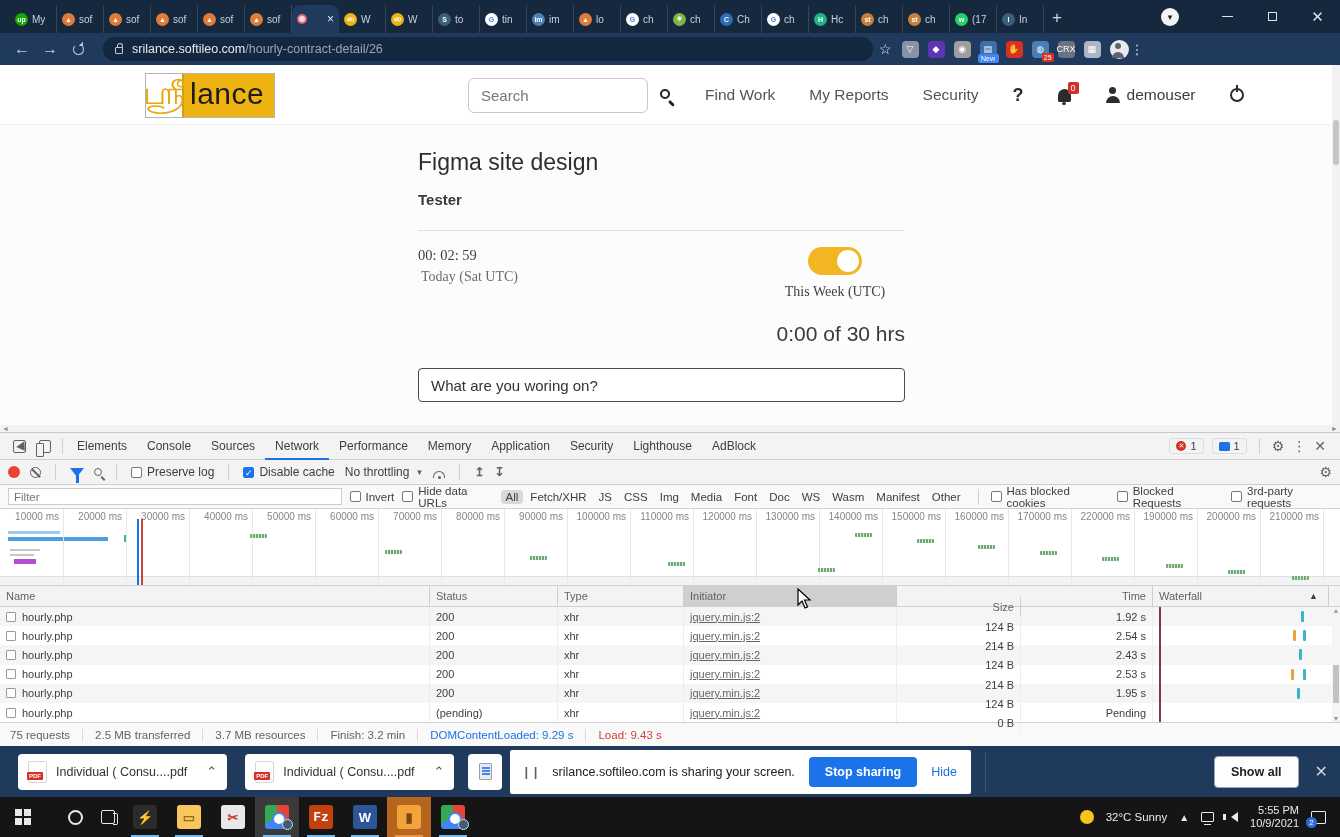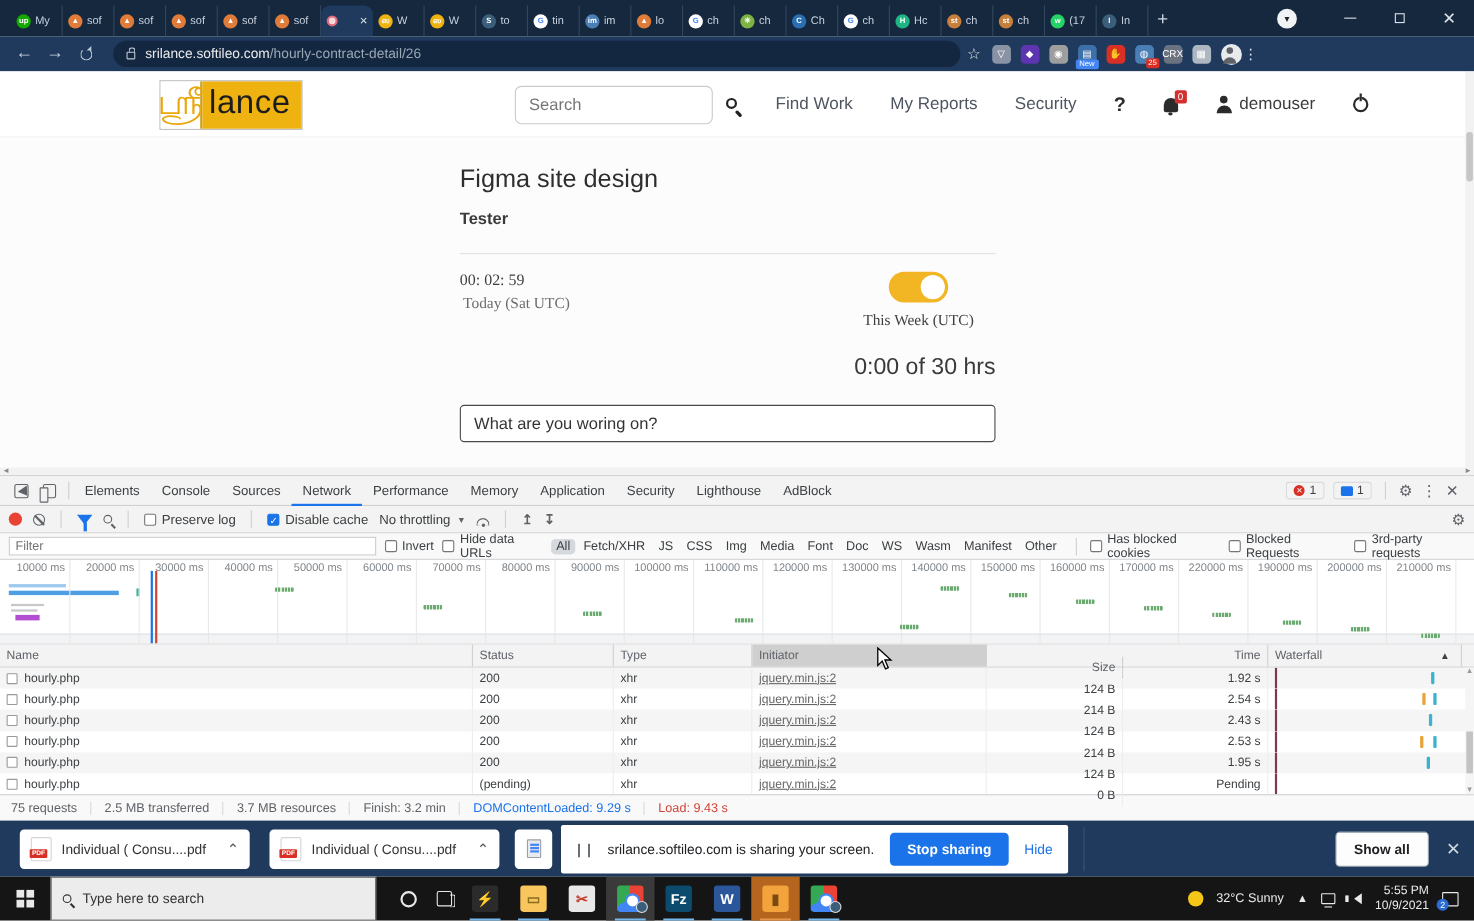--- a/index.html
+++ b/index.html
@@ -725,45 +725,41 @@
 
 <div class="taskbar">
   <div class="start">
       <div class="winlogo">
         <span></span>
         <span></span>
         <span></span>
         <span></span>
       </div>
     </div>
-  <div class="tb-search">
-    <div class="tb-mag"></div>
-    <span>Type here to search</span>
-  </div>
   <div class="cortana"></div>
   <div class="taskview"></div>
   <div id="tb-apps" style="display:flex;">
       <div class="tb-app">
         <div class="ic" style="background: rgb(43, 43, 43); color: rgb(245, 197, 24);">⚡</div>
         <span class="under"></span>
       </div>
       <div class="tb-app">
         <div class="ic" style="background: rgb(248, 198, 92); color: rgb(138, 109, 31);">▭</div>
         <span class="under"></span>
       </div>
       <div class="tb-app">
         <div class="ic" style="background: rgb(232, 232, 232); color: rgb(192, 57, 43);">✂</div>
       </div>
       <div class="tb-app pressed">
         <div class="ic chrome-ic"></div>
         <span class="prof-badge"></span>
         <span class="under"></span>
       </div>
       <div class="tb-app">
-        <div class="ic" style="background: #0c4a6e; color: rgb(255, 255, 255);">Fz</div>
+        <div class="ic" style="background: #c2410c; color: rgb(255, 255, 255); font-family: Liberation Mono, monospace;">Fz</div>
         <span class="under"></span>
       </div>
       <div class="tb-app">
         <div class="ic" style="background: rgb(43, 87, 154); color: rgb(255, 255, 255);">W</div>
         <span class="under"></span>
       </div>
       <div class="tb-app pressed-orange">
         <div class="ic" style="background: rgb(242, 163, 60); color: rgb(122, 74, 14);">▮</div>
         <span class="under"></span>
       </div>

